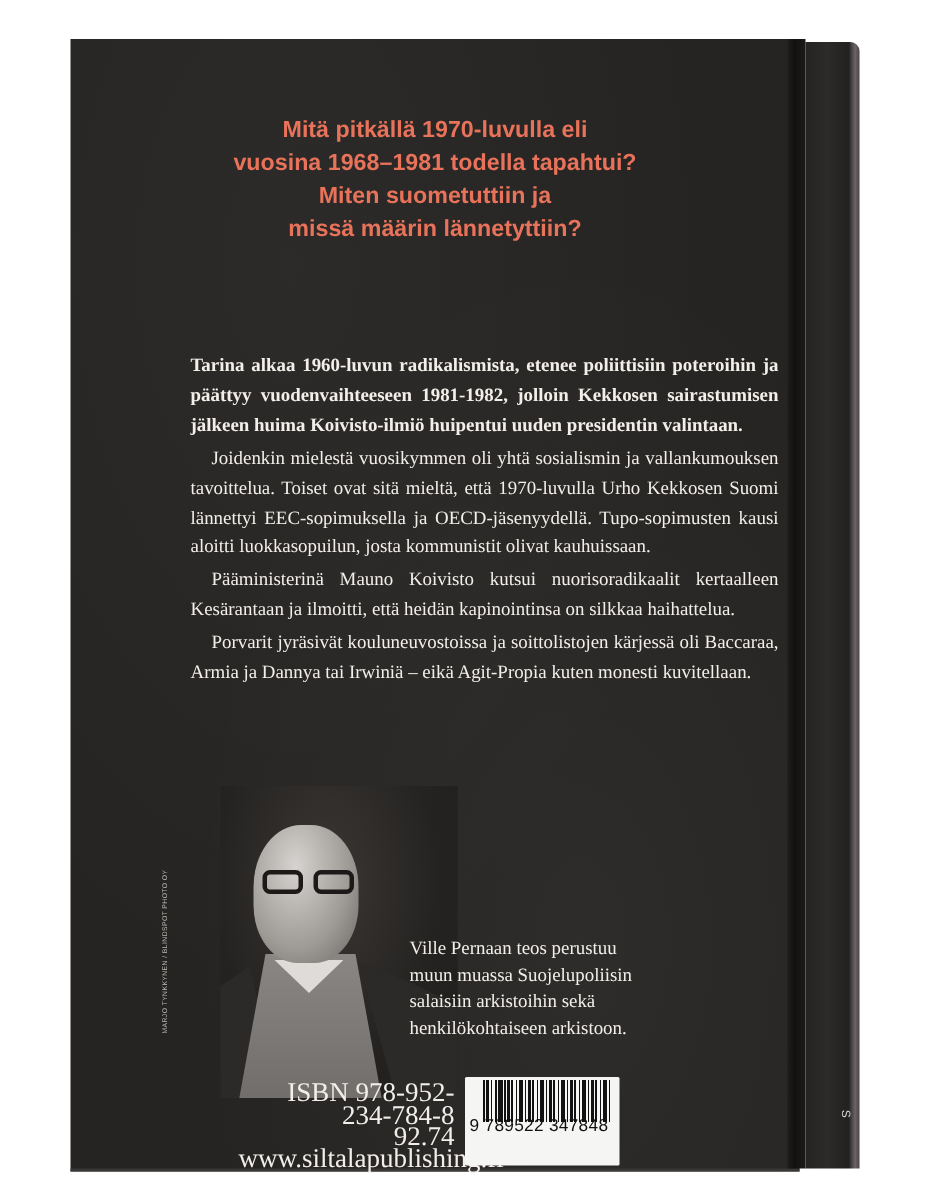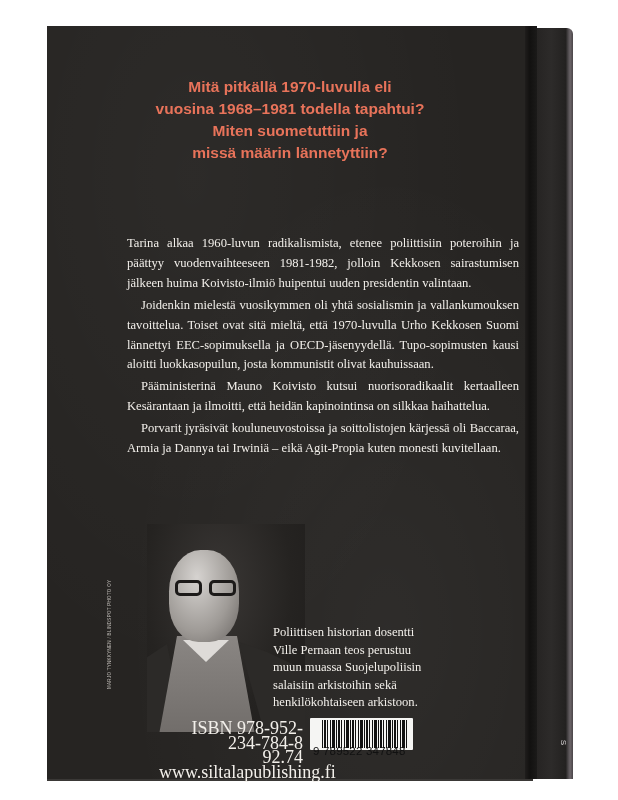--- a/index.html
+++ b/index.html
@@ -37,21 +37,21 @@
     position: absolute; left: 0; top: 50px; width: 486px; text-align: center;
     color: #e8735a; font-family: "Liberation Sans", sans-serif; font-weight: bold;
     font-size: 15.5px; line-height: 22px;
   }
   .heading div { white-space: nowrap; }
   .body-text {
     position: absolute; left: 80px; top: 208px; width: 392px;
     color: #f2efea; font-size: 12.6px; line-height: 19.9px;
   }
   .body-text p { margin: 0; text-align: justify; text-indent: 14px; }
-  .body-text p.first { text-indent: 0; }
+  .body-text p.first { text-indent: 0; font-weight: bold; }
   .body-text p + p { margin-top: 2px; }
   .photo {
     position: absolute; left: 100px; top: 498px; width: 158px; height: 208px;
     background: radial-gradient(ellipse at 45% 30%, #3a3735 0%, #252321 60%, #1f1d1c 100%);
     overflow: hidden;
   }
   .photo .head {
     position: absolute; left: 22px; top: 26px; width: 70px; height: 92px;
     border-radius: 45% 45% 42% 42%;
     background: radial-gradient(ellipse at 40% 30%, #d6d3d0, #9e9a96 60%, #6a6663);
@@ -91,21 +91,21 @@
   .bio {
     position: absolute; left: 226px; top: 598px; width: 220px;
     color: #f2efea; font-size: 12.6px; line-height: 17.6px;
   }
   .bio div { white-space: nowrap; }
   .isbn-block {
     position: absolute; left: 112px; top: 695px; width: 144px; text-align: right;
     color: #f2efea; font-size: 18px; line-height: 14.5px;
   }
   .barcode {
-    position: absolute; left: 263px; top: 692px; width: 103px; height: 32px;
+    position: absolute; left: 263px; top: 692px; width: 103px; height: 59px;
     background: #f5f5f3; border-radius: 1px;
   }
   .barcode .bars {
     position: absolute; left: 12px; top: 2px; width: 86px; height: 28px;
     background: repeating-linear-gradient(to right,
       #111 0 1px, #f5f5f3 1px 2px, #111 2px 4px, #f5f5f3 4px 5px,
       #111 5px 6px, #f5f5f3 6px 8px, #111 8px 9px, #f5f5f3 9px 10px,
       #111 10px 13px, #f5f5f3 13px 14px);
   }
   .barcode .digits {
@@ -142,21 +142,20 @@
       <div class="shirt"></div>
       <div class="collar"></div>
       <div class="head"></div>
       <div class="glasses">
           <span></span>
           <span></span>
         </div>
     </div>
 
     <div class="bio">
-      <div>Poliittisen historian dosentti</div>
       <div>Ville Pernaan teos perustuu</div>
       <div>muun muassa Suojelupoliisin</div>
       <div>salaisiin arkistoihin sekä</div>
       <div>henkilökohtaiseen arkistoon.</div>
     </div>
 
     <div class="isbn-block">
       <div>ISBN 978-952-234-784-8</div>
       <div>92.74</div>
       <div>www.siltalapublishing.fi</div>

